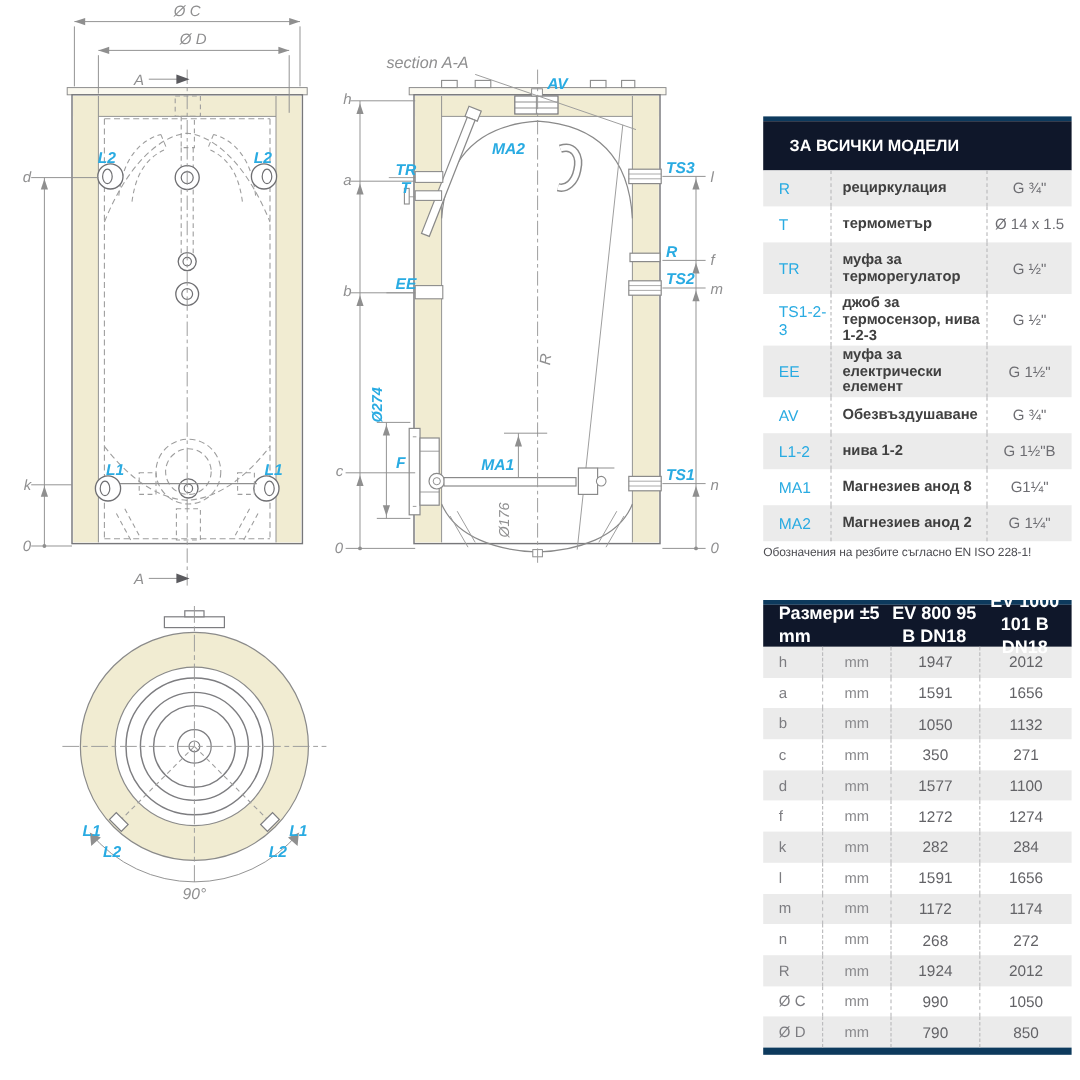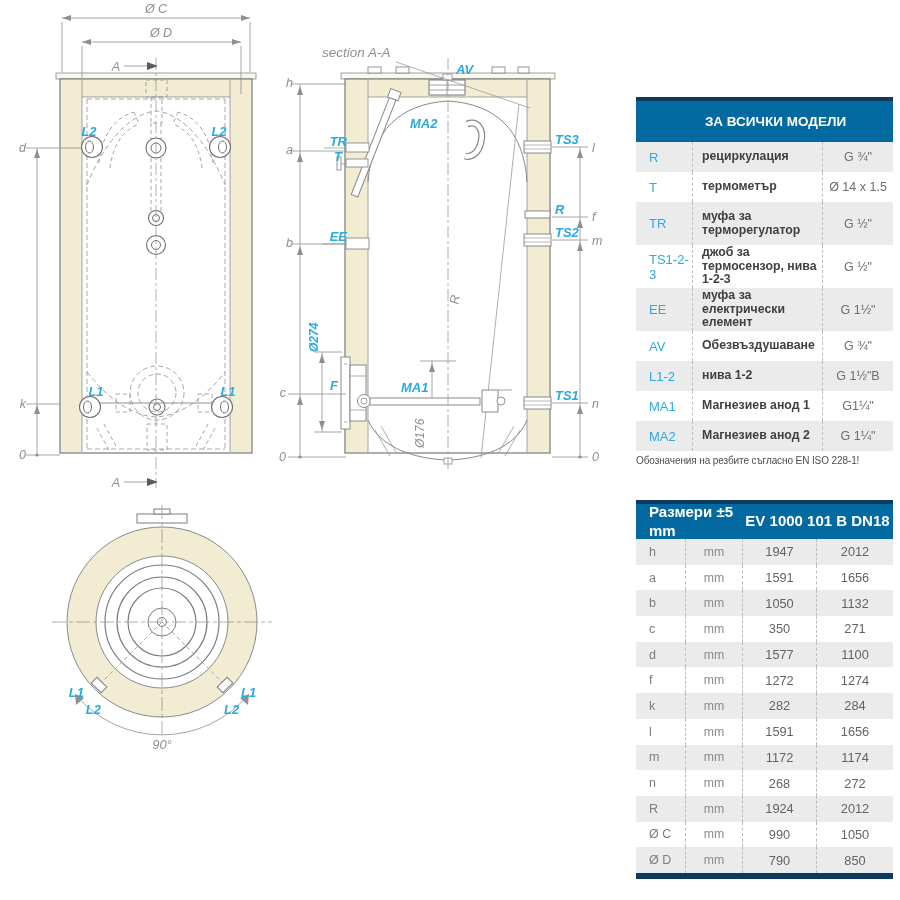--- a/index.html
+++ b/index.html
@@ -6,21 +6,21 @@
   #canvas{position:relative;width:900px;height:900px;background:#ffffff;overflow:hidden;
           font-family:"Liberation Sans", sans-serif;}
   svg text{font-family:"Liberation Sans", sans-serif;}
   .port-label{fill:#29abe2;font-style:italic;font-weight:bold;font-size:13px;}
   .dim-label{fill:#8f8f90;font-style:italic;font-size:12.5px;}
   .draw-title{fill:#8f8f90;font-style:italic;font-size:13.5px;}
 
   .spec-table{position:absolute;width:257px;}
   .bar-navy{height:4px;background:#0d3a5d;}
   .bar-navy-b{height:6px;background:#0d3a5d;}
-  .t-header{background:#0369a1;color:#fff;font-weight:bold;justify-content:center;}
+  .t-header{background:#0f172a;color:#fff;font-weight:bold;}
   .t1-header{height:41px;display:flex;align-items:center;padding-left:22px;font-size:13.5px;}
   .t1-row{display:flex;align-items:stretch;}
   .t1-row:nth-child(odd){background:#ebebeb;}
   .t1-row{height:30px;}
   .t1-row:nth-child(3),.t1-row:nth-child(4),.t1-row:nth-child(5){height:43px;}
   .t1-code{width:57px;display:flex;align-items:center;padding-left:13px;box-sizing:border-box;
            color:#29abe2;font-size:13px;border-right:1px dashed #bdbdbf;}
   .t1-desc{width:130px;display:flex;align-items:center;padding-left:9px;padding-right:4px;box-sizing:border-box;
            color:#404040;font-size:12.3px;line-height:1.12;border-right:1px dashed #bdbdbf;font-weight:bold;}
   .t1-val{flex:1;display:flex;align-items:center;justify-content:center;
@@ -332,37 +332,38 @@
       <div class="t1-desc">Обезвъздушаване</div>
       <div class="t1-val">G ¾"</div>
     </div>
         <div class="t1-row">
       <div class="t1-code">L1-2</div>
       <div class="t1-desc">нива 1-2</div>
       <div class="t1-val">G 1½"B</div>
     </div>
         <div class="t1-row">
       <div class="t1-code">MA1</div>
-      <div class="t1-desc">Магнезиев анод 1</div>
+      <div class="t1-desc">Магнезиев анод 8</div>
       <div class="t1-val">G1¼"</div>
     </div>
         <div class="t1-row">
       <div class="t1-code">MA2</div>
       <div class="t1-desc">Магнезиев анод 2</div>
       <div class="t1-val">G 1¼"</div>
     </div>
       </div>
 </div>
 
 <div class="note" style="left:636px;top:455px;">Обозначения на резбите съгласно EN ISO 228-1!</div>
 
 <div class="spec-table" style="left:636px;top:500px;">
   <div class="bar-navy"></div>
   <div class="t-header t2-header">
     <div class="t2-h1">Размери ±5 mm</div>
+    <div class="t2-h2">EV 800 95 B DN18</div>
     <div class="t2-h3">EV 1000 101 B DN18</div>
   </div>
   <div>
         <div class="t2-row">
       <div class="t2-dim">h</div>
       <div class="t2-unit">mm</div>
       <div class="t2-v1">1947</div>
       <div class="t2-v2">2012</div>
     </div>
         <div class="t2-row">

